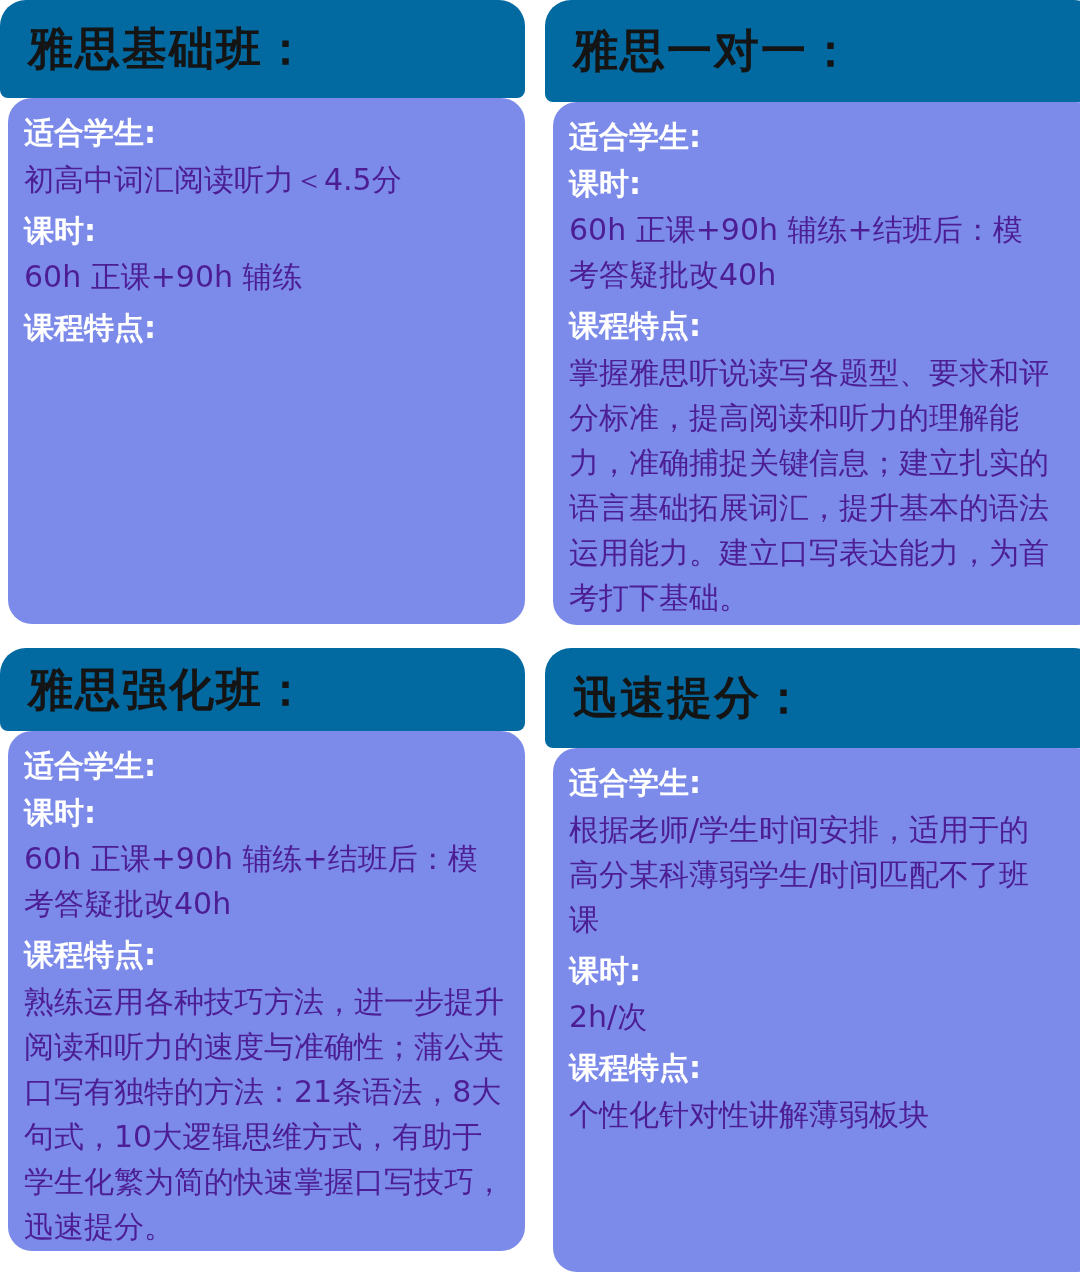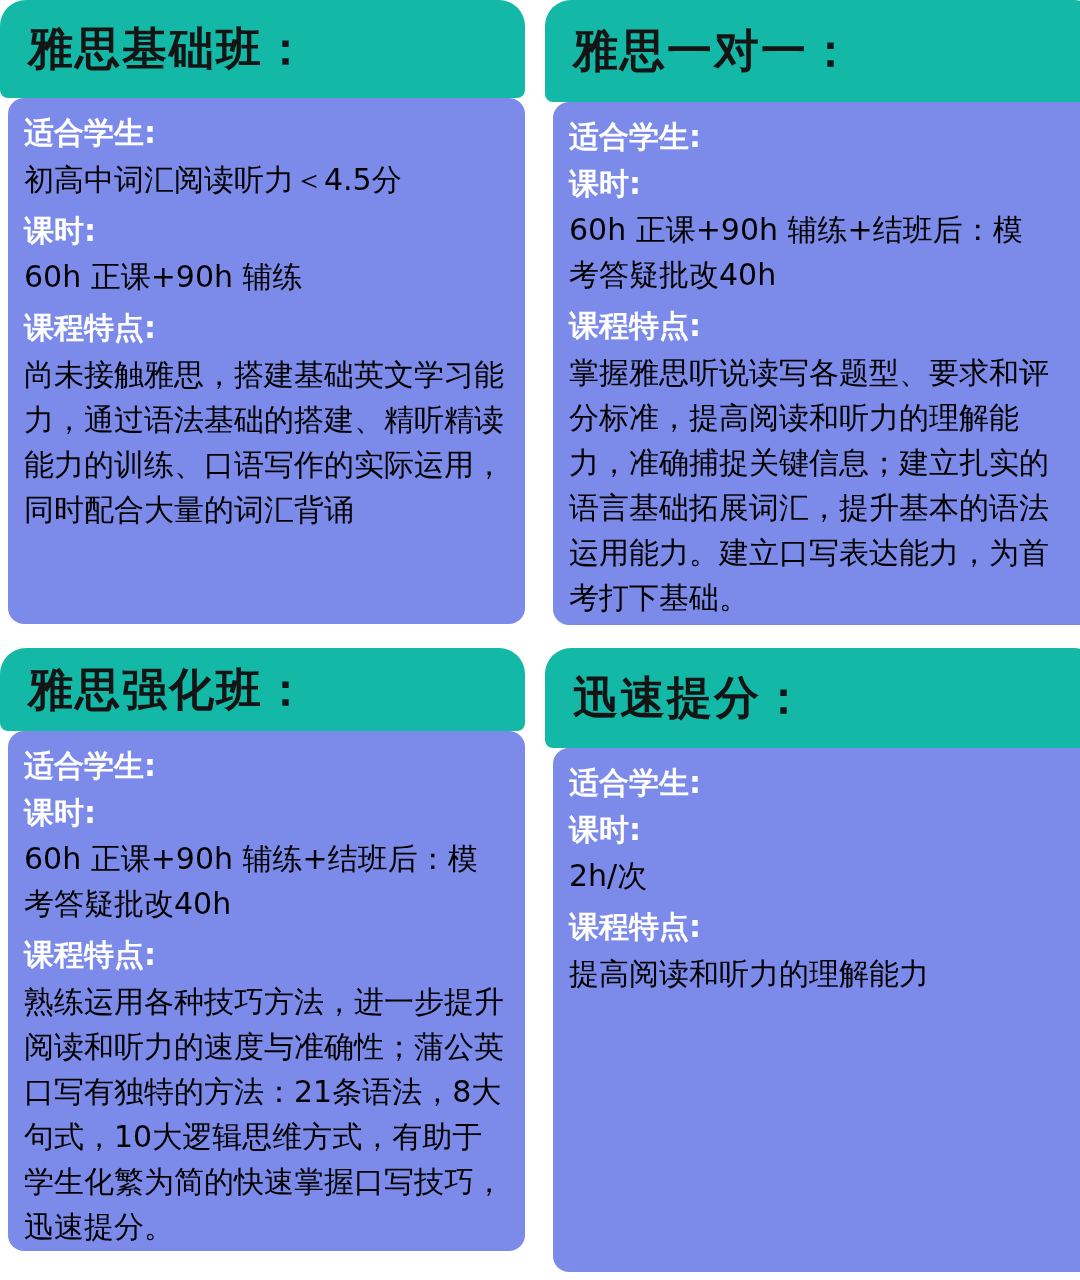--- a/index.html
+++ b/index.html
@@ -5,54 +5,54 @@
   html,body{margin:0;padding:0;background:#ffffff;}
   .canvas{
     position:relative;
     width:1080px;height:1280px;
     background:#ffffff;
     overflow:hidden;
     font-family:"DejaVu Sans","Liberation Sans",sans-serif;
   }
   .card{position:absolute;}
   .card-header{
-    background:#14b8a6;
+    background:#0369a1;
     border-radius:26px 26px 8px 8px;
     display:flex;align-items:center;
     padding:0 16px 0 28px;
     box-sizing:border-box;
   }
   .card-title{
     margin:0;
     font-size:45px;
     font-weight:800;
     color:#141414;
     letter-spacing:2px;
     white-space:nowrap;
   }
   .card-body{
     background:#7C8BE9;
-    border-radius:16px;
+    border-radius:24px;
     margin-left:8px;
     padding:14px 20px 0 12px;
     box-sizing:border-box;
     overflow:hidden;
   }
   .label{
     font-size:30px;
     font-weight:700;
     color:#ffffff;
     line-height:1.15;
     margin:12px 0 6px 4px;
   }
   .label:first-child{margin-top:4px;}
   .value{
     font-size:30px;
     font-weight:500;
-    color:#000000;
+    color:#4c1d95;
     line-height:45px;
     margin:0 0 2px 4px;
   }
   
   .c1{left:0;top:0;width:525px;}
   .c1 .card-header{height:98px;}
   .c1 .card-body{height:526px;width:517px;}
   .c2{left:545px;top:0;width:555px;}
   .c2 .card-header{height:102px;}
   .c2 .card-body{height:523px;width:547px;padding-right:48px;}
@@ -71,21 +71,20 @@
   <section class="card c1">
     <div class="card-header">
       <h2 class="card-title">雅思基础班：</h2>
     </div>
     <div class="card-body">
       <div class="label">适合学生:</div>
       <div class="value">初高中词汇阅读听力＜4.5分</div>
       <div class="label">课时:</div>
       <div class="value">60h 正课+90h 辅练</div>
       <div class="label">课程特点:</div>
-      <div class="value">尚未接触雅思，搭建基础英文学习能力，通过语法基础的搭建、精听精读能力的训练、口语写作的实际运用，同时配合大量的词汇背诵</div>
     </div>
   </section>
 
   <section class="card c2">
     <div class="card-header">
       <h2 class="card-title">雅思一对一：</h2>
     </div>
     <div class="card-body">
       <div class="label">适合学生:</div>
       <div class="label">课时:</div>
@@ -107,20 +106,21 @@
       <div class="value">熟练运用各种技巧方法，进一步提升阅读和听力的速度与准确性；蒲公英口写有独特的方法：21条语法，8大句式，10大逻辑思维方式，有助于学生化繁为简的快速掌握口写技巧，迅速提分。</div>
     </div>
   </section>
 
   <section class="card c4">
     <div class="card-header">
       <h2 class="card-title">迅速提分：</h2>
     </div>
     <div class="card-body">
       <div class="label">适合学生:</div>
+      <div class="value">根据老师/学生时间安排，适用于的高分某科薄弱学生/时间匹配不了班课</div>
       <div class="label">课时:</div>
       <div class="value">2h/次</div>
       <div class="label">课程特点:</div>
-      <div class="value">提高阅读和听力的理解能力</div>
+      <div class="value">个性化针对性讲解薄弱板块</div>
     </div>
   </section>
 
 </div>
 
 </body></html>

